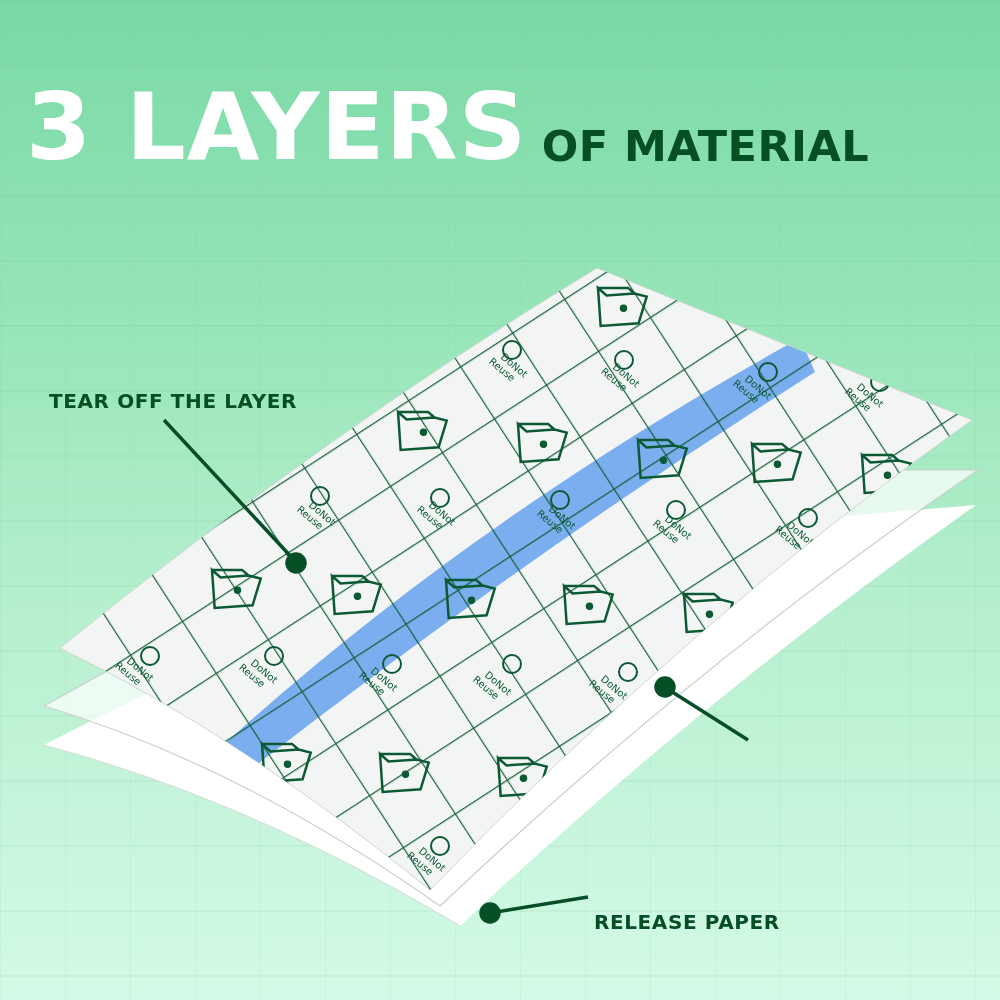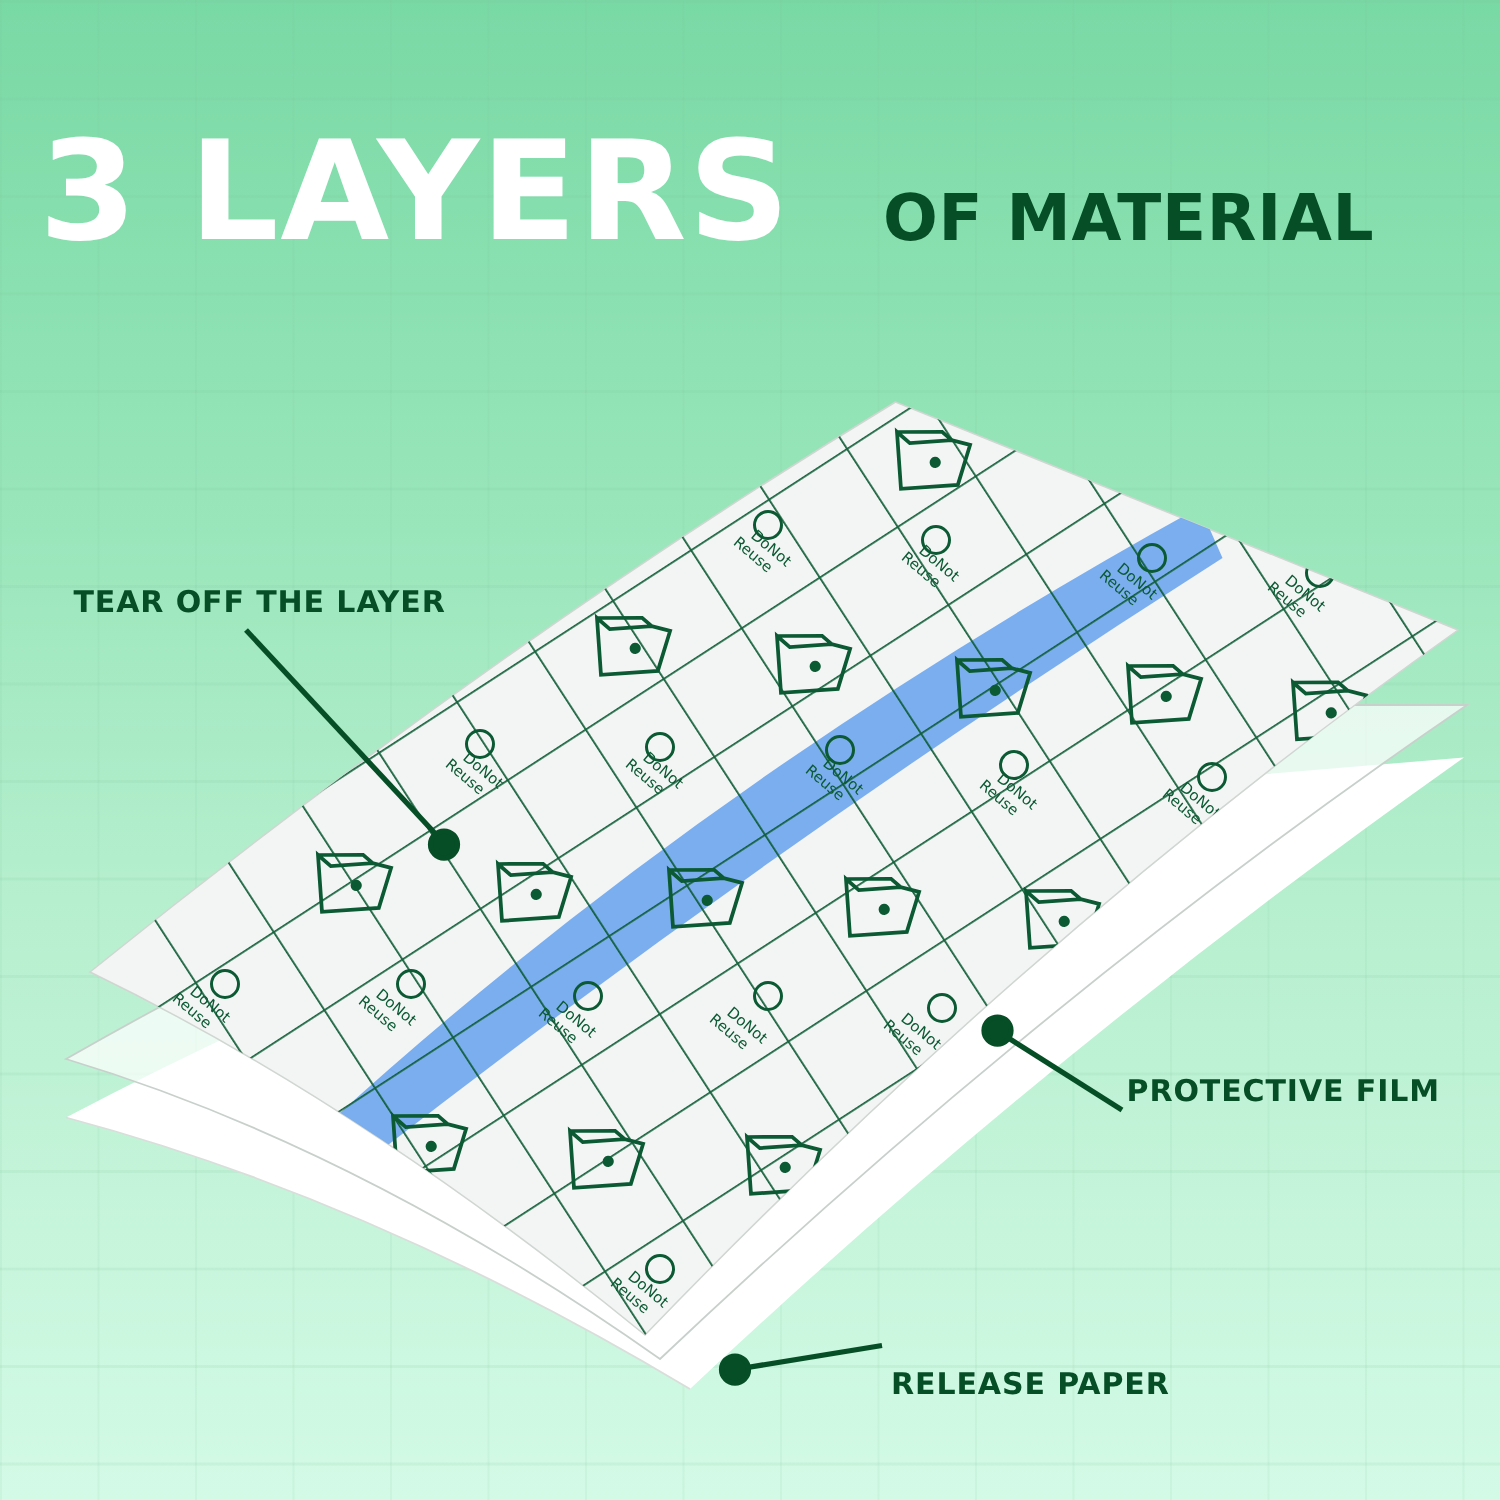--- a/index.html
+++ b/index.html
@@ -9,28 +9,28 @@
       font-family: "DejaVu Sans", sans-serif;
     }
     .bg-grid {
       position: absolute; inset: 0;
       background-image:
         linear-gradient(to right, rgba(120,190,150,0.10) 1px, transparent 1px),
         linear-gradient(to bottom, rgba(120,190,150,0.12) 2px, transparent 2px);
       background-size: 65px 65px, 65px 65px;
       pointer-events: none;
     }
-    .headline { position: absolute; left: 26px; top: 82px; display: flex; align-items: flex-end; white-space: nowrap; gap: 30px; }
+    .headline { position: absolute; left: 26px; top: 82px; display: flex; align-items: flex-end; white-space: nowrap; }
     .headline-big {
       font-family: "DejaVu Sans", sans-serif; font-weight: 900; font-size: 92px; color: #ffffff;
       letter-spacing: 1px; line-height: 92px; transform: scaleX(1.02); transform-origin: left bottom;
     }
     .headline-small {
       font-family: "DejaVu Sans", sans-serif; font-weight: 900; font-size: 43px; color: #064e26;
-      margin-left: 41px; line-height: 43px; margin-bottom: 6px; letter-spacing: 0.5px;
+      margin-left: 24px; line-height: 43px; margin-bottom: 6px; letter-spacing: 0.5px;
     }
     .label {
       position: absolute; font-family: "DejaVu Sans", sans-serif; font-weight: 800; color: #064e26;
       font-size: 20px; letter-spacing: 0.6px; line-height: 25px; white-space: nowrap;
     }
     .label-tear { left: 49px; top: 389px; }
     .label-film { left: 751px; top: 715px; text-align: left; }
     .label-film span { display: block; }
     .label-release { left: 594px; top: 910px; }
     svg.art { position: absolute; left: 0; top: 0; }
@@ -173,15 +173,14 @@
     <circle cx="296" cy="563" r="9"></circle>
     <line x1="666" y1="688" x2="748" y2="740"></line>
     <circle cx="665" cy="687" r="9"></circle>
     <line x1="490" y1="913" x2="588" y2="897"></line>
     <circle cx="490" cy="913" r="9"></circle>
   </g>
 </svg>
 
 <div class="label label-tear">TEAR OFF THE LAYER</div>
 <div class="label label-film">
-  <span>PROTECTIVE FILM</span>
 </div>
 <div class="label label-release">RELEASE PAPER</div>
 
 </body></html>

